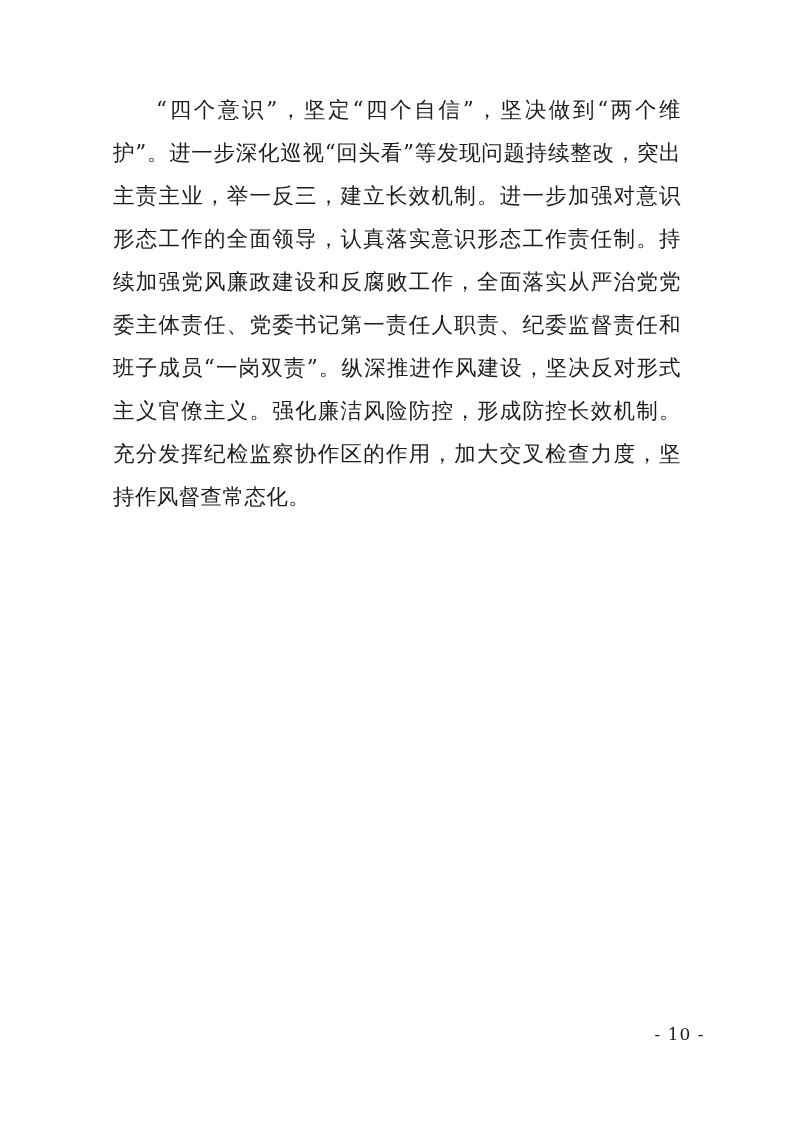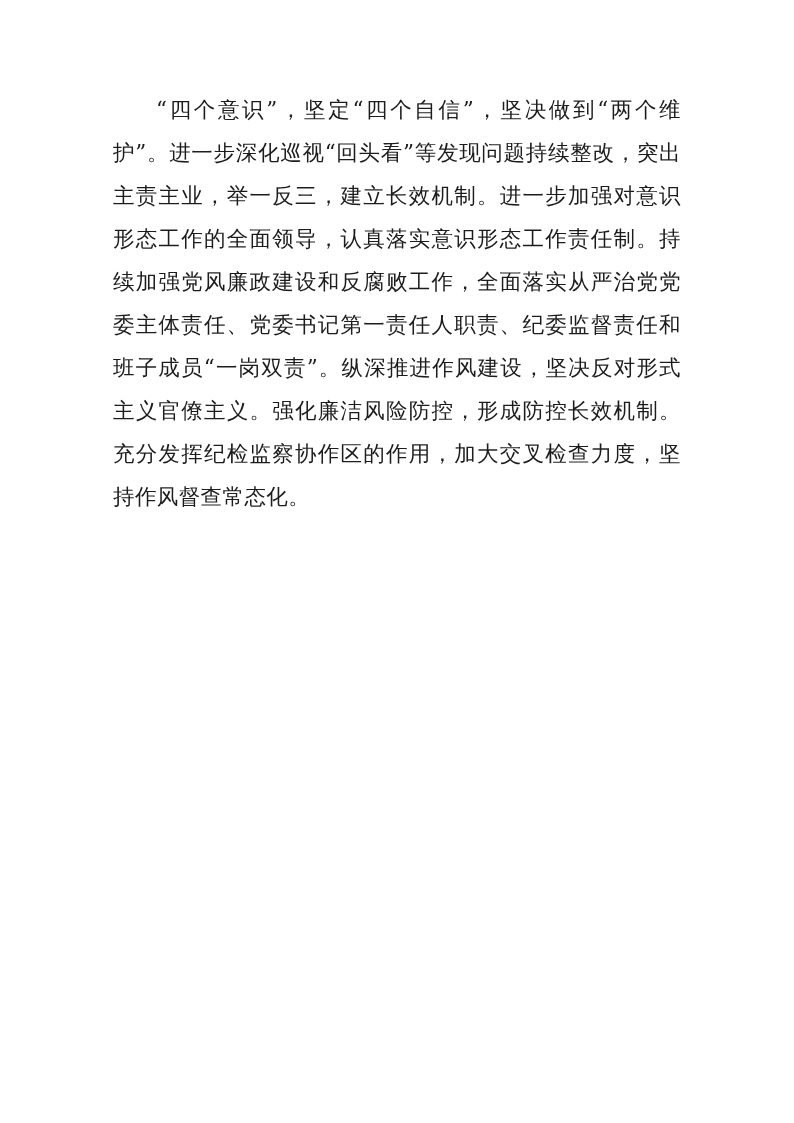--- a/index.html
+++ b/index.html
@@ -55,14 +55,17 @@
 </style>
 </head>
 <body>
 
 <div class="page">
 
   <div class="body-block">
     <p class="para">“四个意识”，坚定“四个自信”，坚决做到“两个维护”。进一步深化巡视“回头看”等发现问题持续整改，突出主责主业，举一反三，建立长效机制。进一步加强对意识形态工作的全面领导，认真落实意识形态工作责任制。持续加强党风廉政建设和反腐败工作，全面落实从严治党党委主体责任、党委书记第一责任人职责、纪委监督责任和班子成员“一岗双责”。纵深推进作风建设，坚决反对形式主义官僚主义。强化廉洁风险防控，形成防控长效机制。充分发挥纪检监察协作区的作用，加大交叉检查力度，坚持作风督查常态化。</p>
   </div>
 
+  <div class="footer">
+    <span class="page-number">- 10 -</span>
+  </div>
 
 </div>
 
 </body></html>

